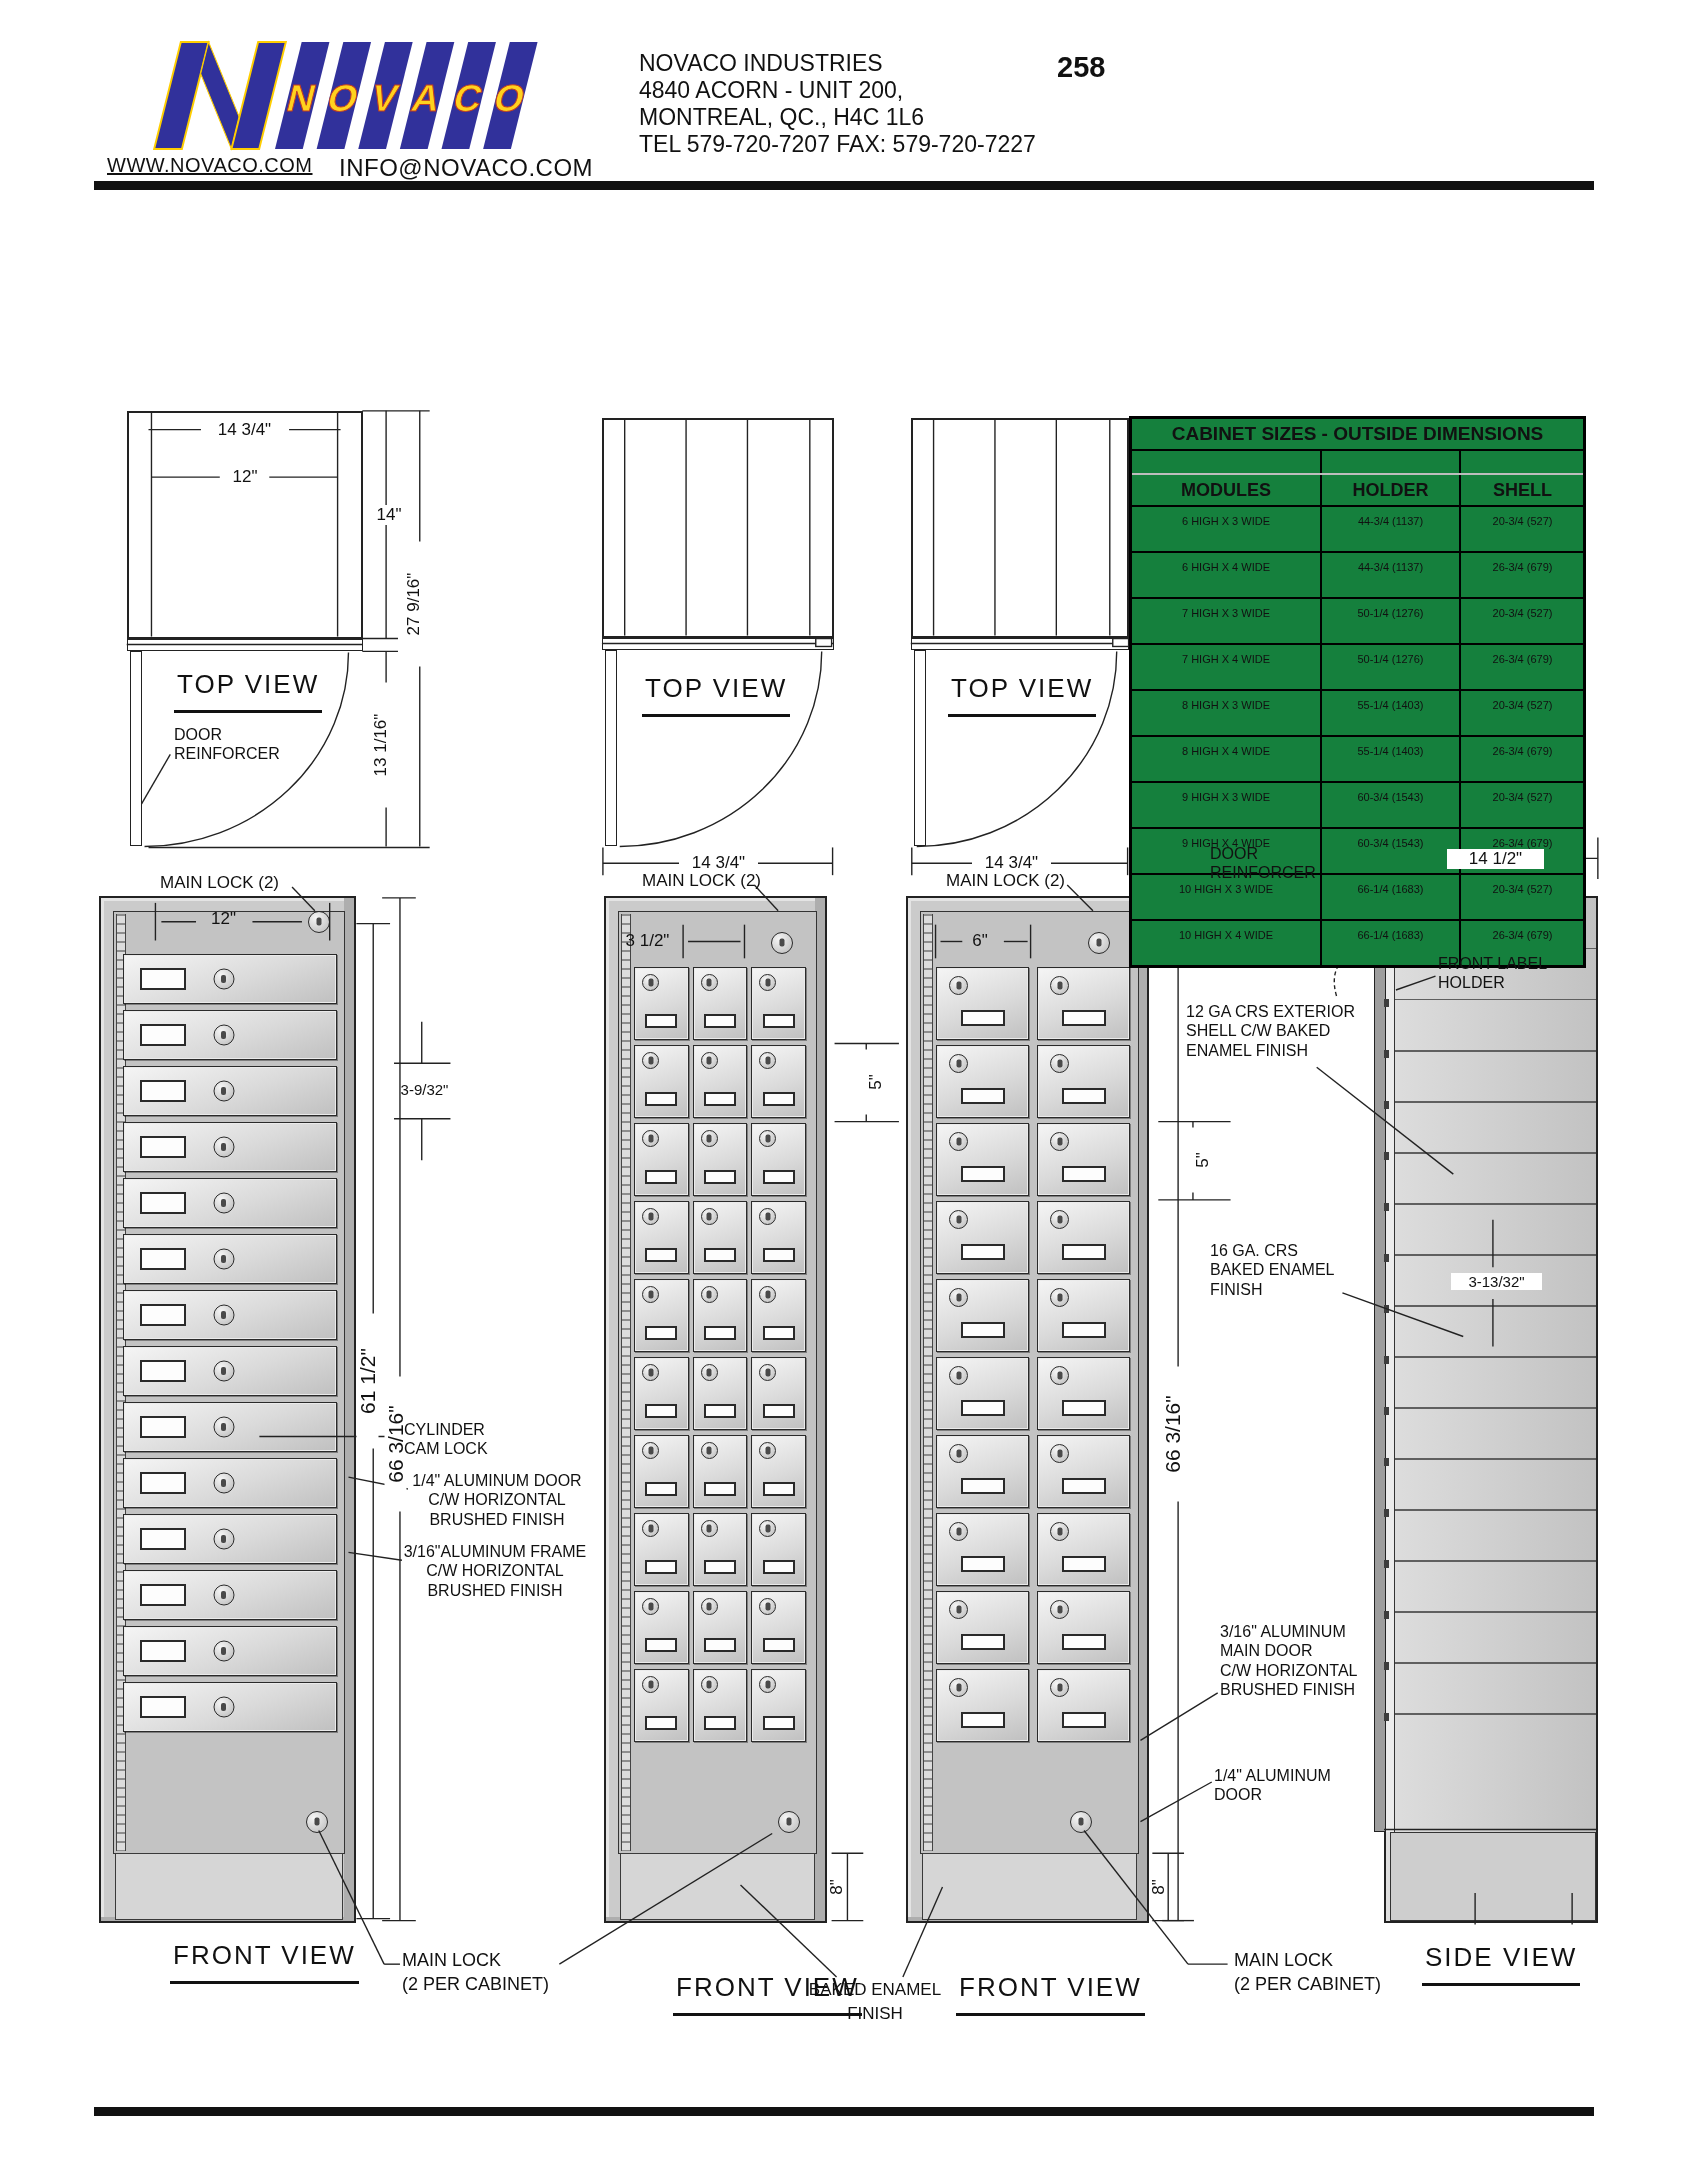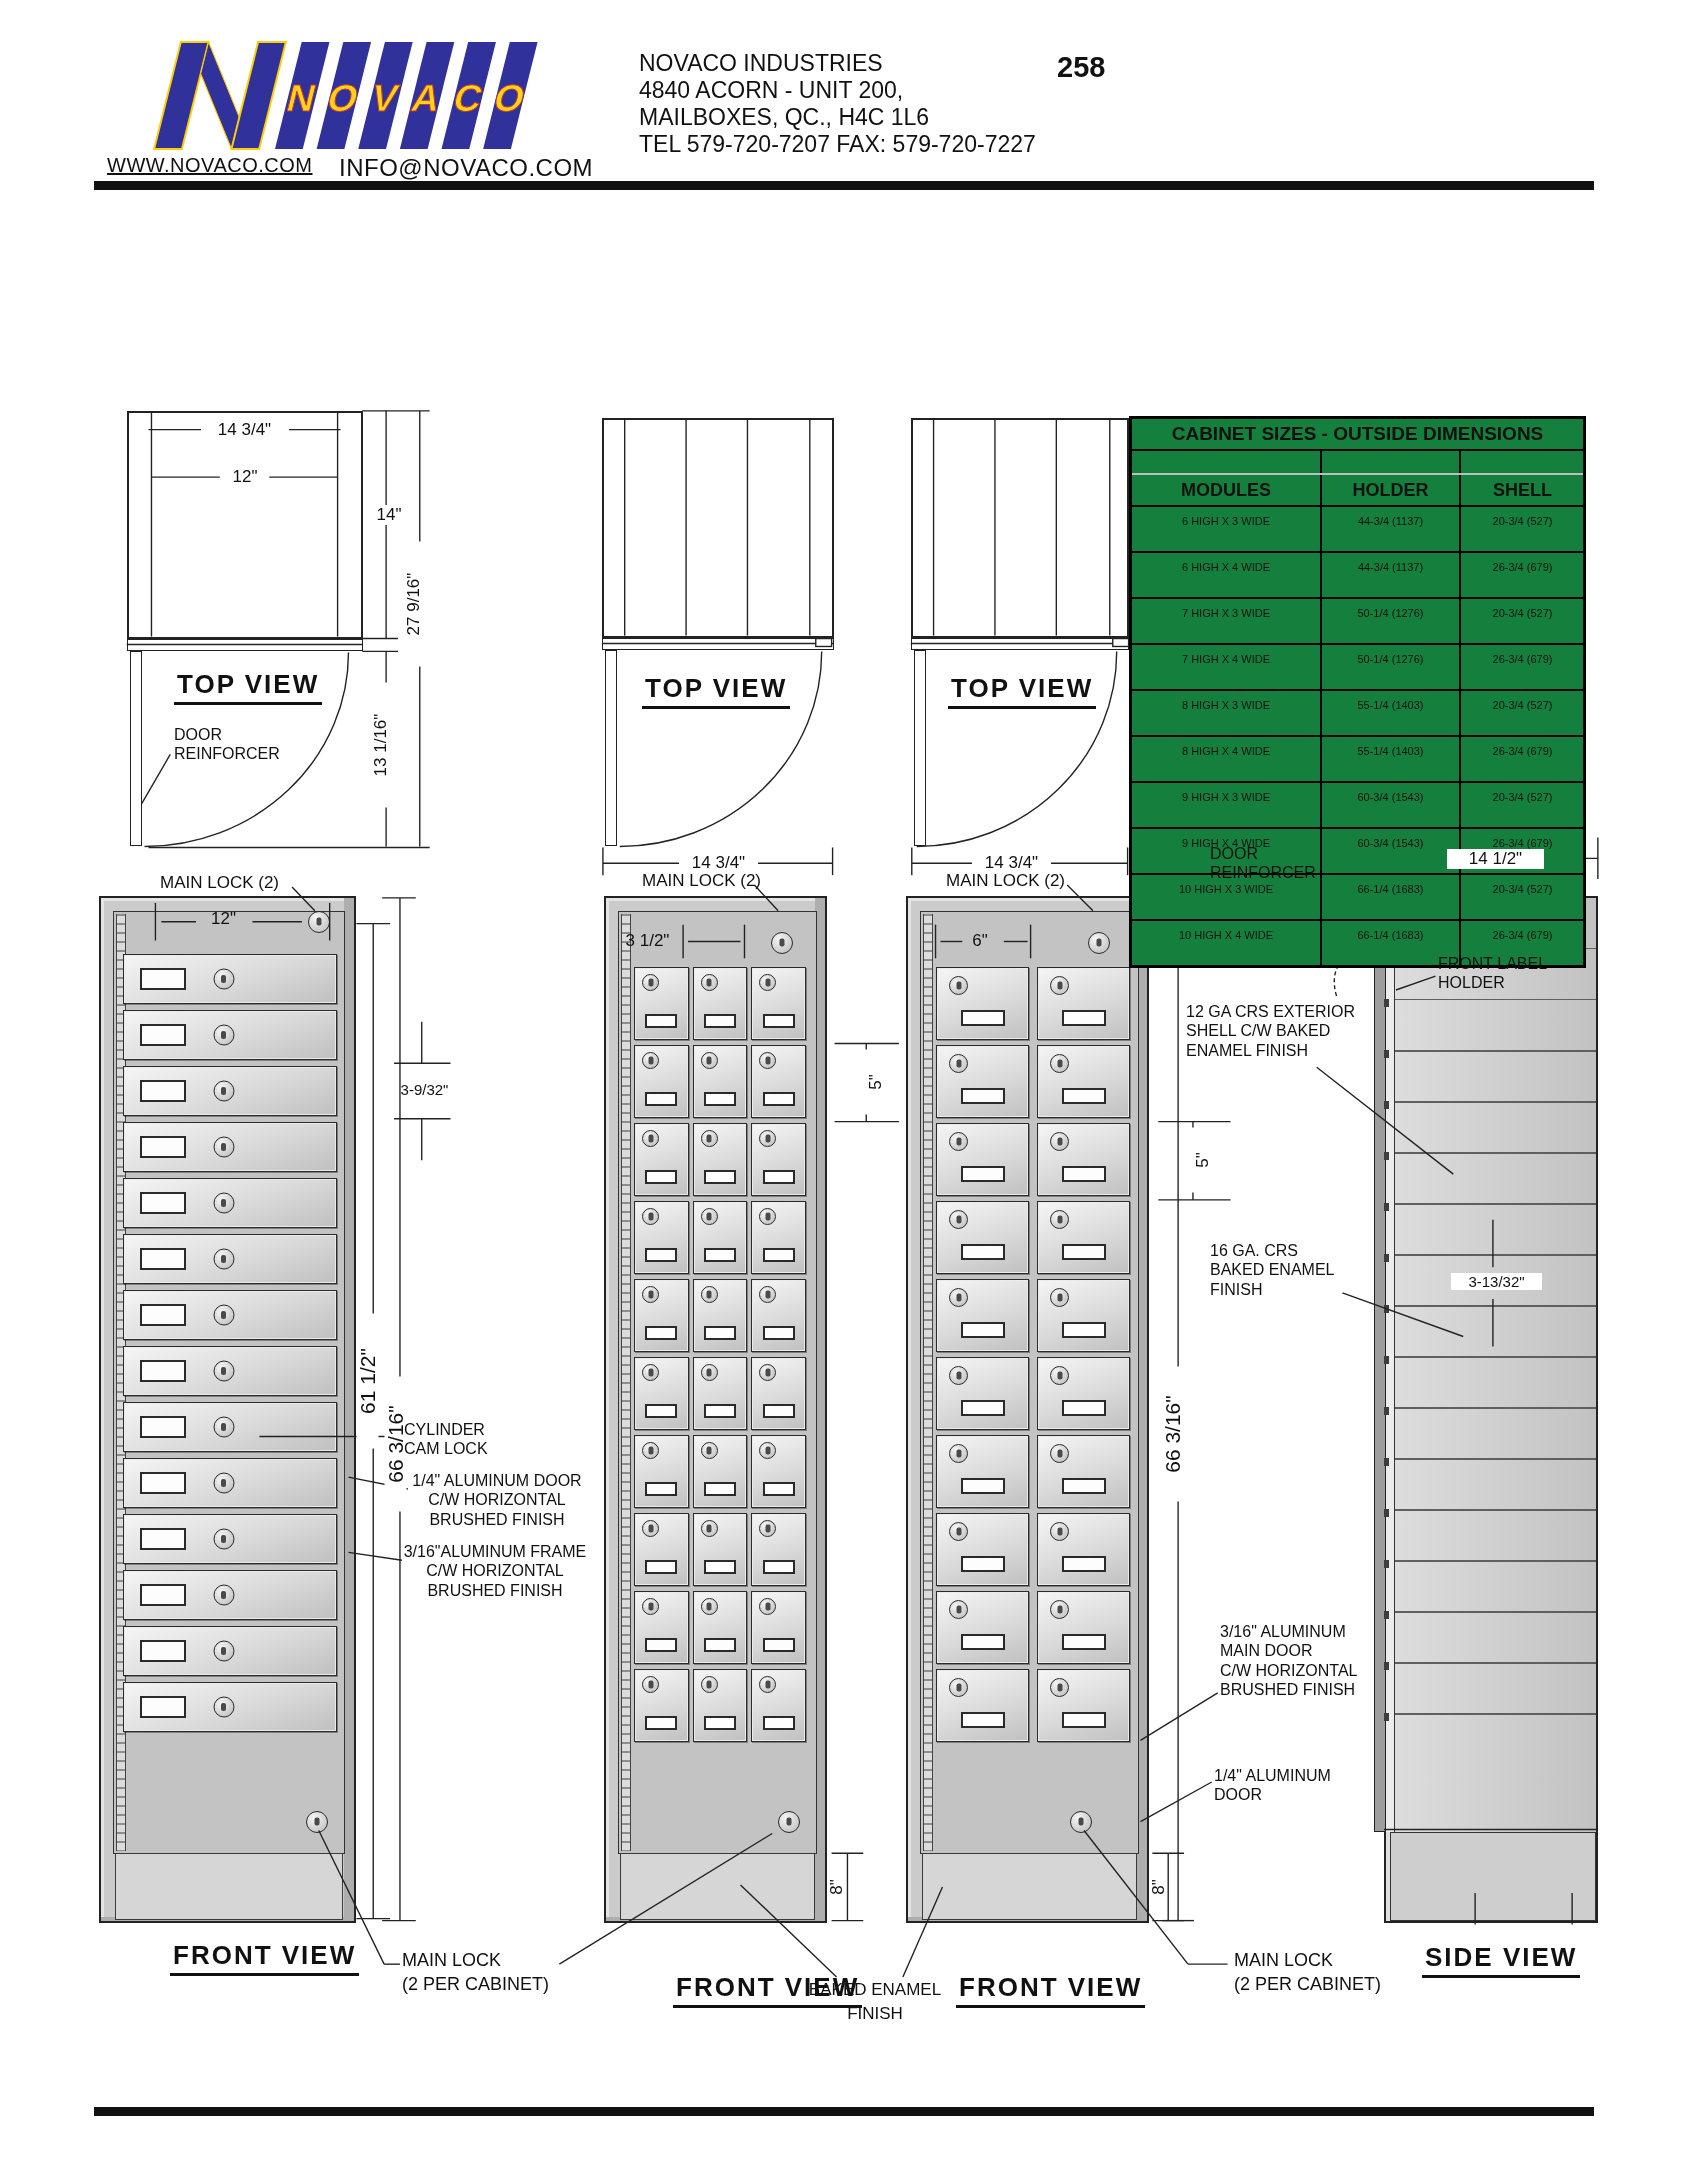--- a/index.html
+++ b/index.html
@@ -36,22 +36,22 @@
   .vbox{position:absolute;background:#fff;border:2px solid #222;box-sizing:border-box;z-index:1;}
   .bar{position:absolute;background:#fff;border:1.5px solid #222;box-sizing:border-box;z-index:1;}
   .overlay{position:absolute;left:0;top:0;z-index:6;pointer-events:none;}
   .dim{position:absolute;font-size:15px;text-align:center;z-index:7;white-space:nowrap;}
   .dim.big{font-size:17px;}
   .bgw{background:#fff;padding:0 3px;}
   .rot{transform:rotate(-90deg);transform-origin:center;line-height:22px;}
   .rot.lg{font-size:21px;}
   .ann{position:absolute;font-size:16px;line-height:19.3px;white-space:pre-line;z-index:7;}
   .ann.ctr{text-align:center;}
-  .viewlab{position:absolute;font-size:26px;letter-spacing:2px;font-weight:700;
-           border-bottom:3px solid #111;padding:0 3px 2px;width:max-content;z-index:7;}
+  .viewlab{position:absolute;font-size:26px;letter-spacing:2px;font-weight:400;
+           border-bottom:3px solid #111;padding:0 3px 10px;width:max-content;z-index:7;}
   
   .cab{position:absolute;top:896px;height:1027px;background:#cbcbcb;border:2px solid #222;
        box-sizing:border-box;z-index:2;
        box-shadow:inset -10px -4px 0 #aeaeae, inset 3px 3px 0 #e4e4e4;}
   .panel{position:absolute;left:12px;top:13px;height:943px;background:#c3c3c3;
          border:1.5px solid #333;box-sizing:border-box;}
   .kick{position:absolute;left:14px;top:955px;height:67px;background:#d6d6d6;
         border:1px solid #3a3a3a;box-sizing:border-box;}
   .hinge{position:absolute;left:15px;top:16px;width:10px;height:937px;
          background:repeating-linear-gradient(180deg,#8d8d8d 0 2px,#dcdcdc 2px 9px);
@@ -119,21 +119,21 @@
         <text x="354" y="76">C</text>
         <text x="396" y="76">O</text>
       </g>
     </g>
   </svg>
   <a class="site">WWW.NOVACO.COM</a>
   <span class="mail">INFO@NOVACO.COM</span>
   <div class="coblock">
     <div>NOVACO INDUSTRIES</div>
     <div>4840 ACORN - UNIT 200,</div>
-    <div>MAILBOXES, QC., H4C 1L6</div>
+    <div>MONTREAL, QC., H4C 1L6</div>
     <div>TEL 579-720-7207 FAX: 579-720-7227</div>
   </div>
   <div class="pageno">258</div>
   <div class="rule" style="top:181px"></div>
 
 
   <div class="table">
     <div class="t-title">CABINET SIZES - OUTSIDE DIMENSIONS</div>
     <div class="t-spacer">
         <div></div>

